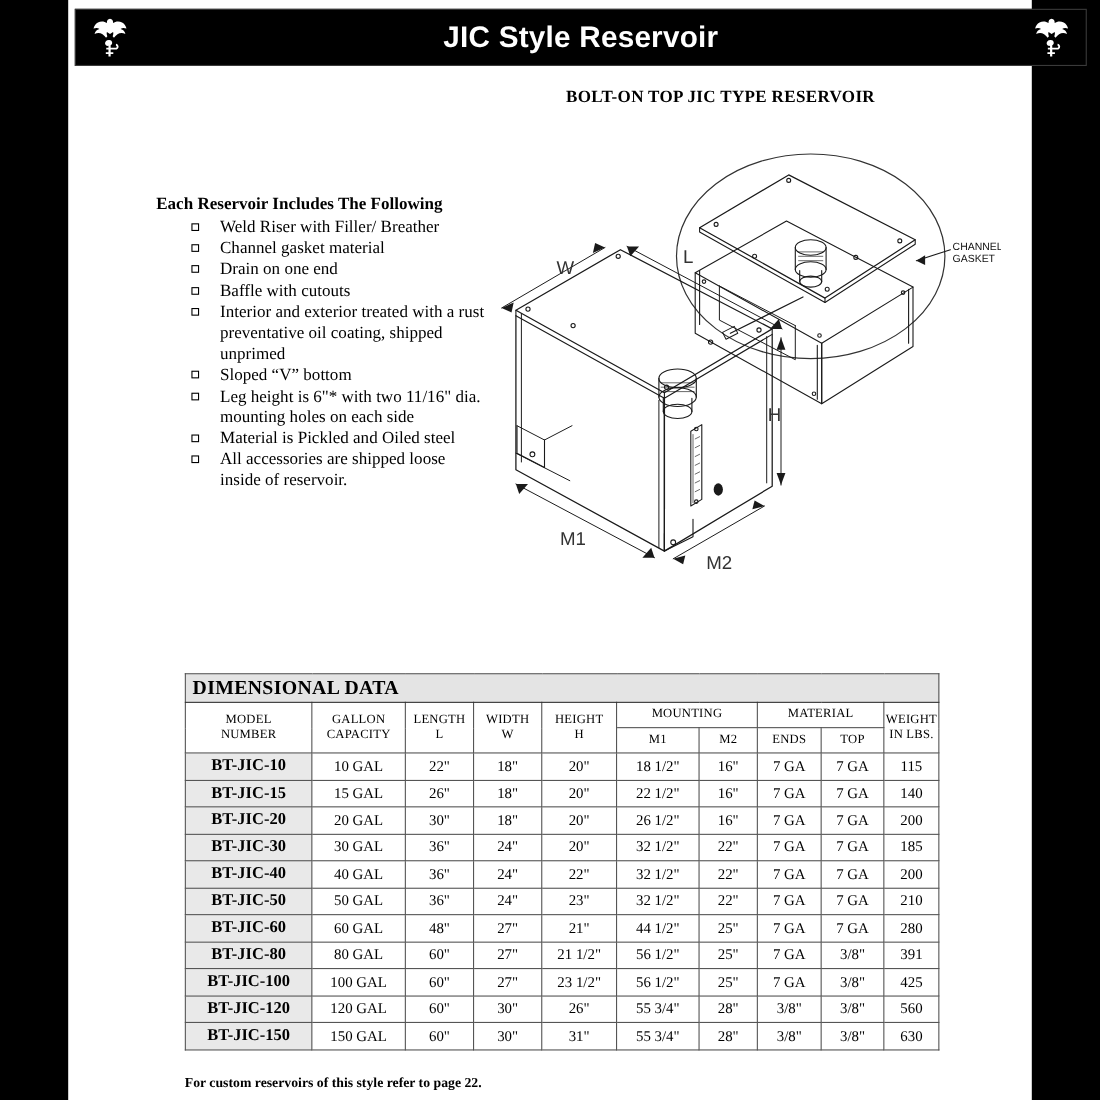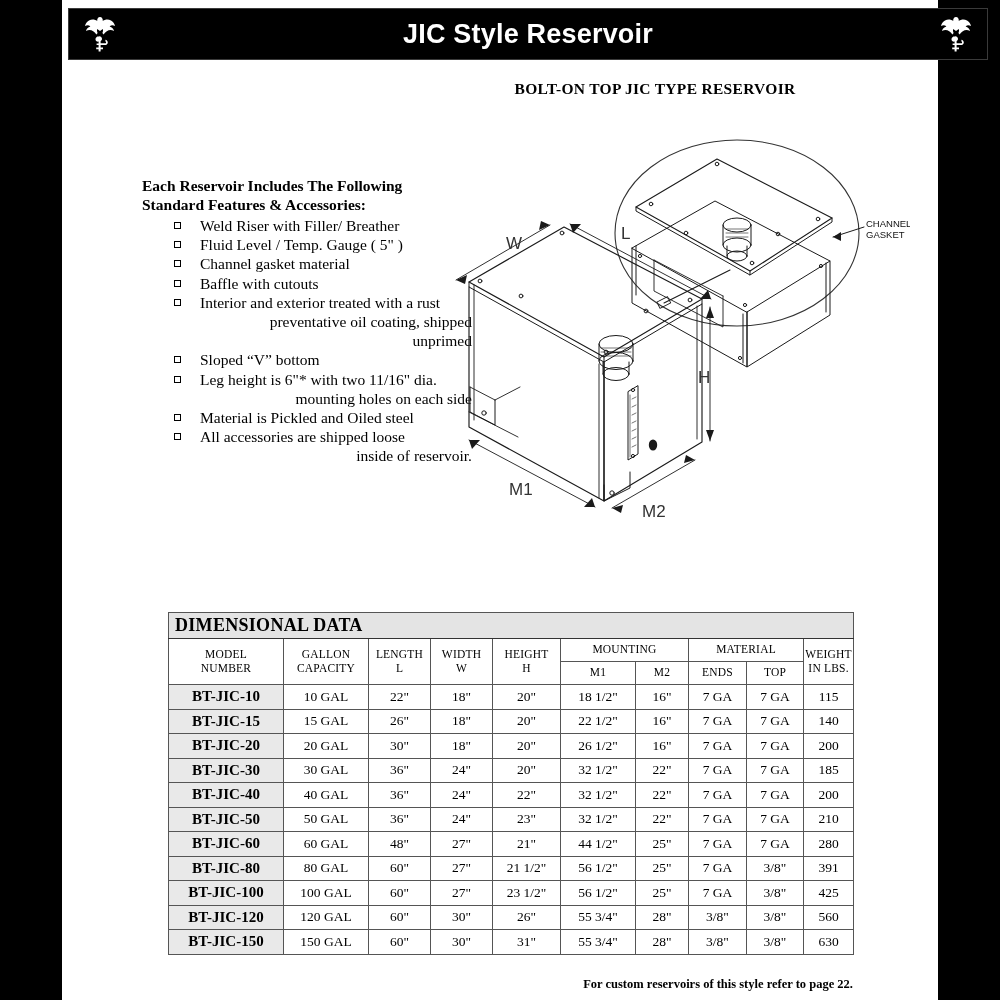--- a/index.html
+++ b/index.html
@@ -101,21 +101,21 @@
   }
   .features li .box-bullet {
     position: absolute;
     left: 2px;
     top: 6px;
     width: 7px;
     height: 7px;
     border: 1.4px solid #000;
     box-sizing: border-box;
   }
-  .features li.cont { padding-left: 28px; text-align: right; }
+  .features li.cont { padding-left: 28px; }
 
   
   .drawing {
     position: absolute;
     left: 440px;
     top: 115px;
     width: 470px;
     height: 440px;
   }
   .drawing svg { display: block; }
@@ -166,21 +166,21 @@
   td.cell {
     background: #ffffff;
     font-size: 13.5px;
     height: 23.5px;
   }
   .footnote {
     position: absolute;
     left: 168px;
     top: 977px;
     width: 685px;
-    text-align: right;
+    text-align: left;
     font-weight: bold;
     font-size: 12.5px;
     color: #000;
   }
 </style>
 </head>
 <body>
 
 <div class="page">
 
@@ -200,25 +200,24 @@
         <path d="M16 3 C14 3 13 5 13.2 7 C11 5.5 8 5 5 6.5 C3 7.6 1.5 9.6 1 12 C3.2 11 5 11.2 6.4 12.4 C4 13 2.4 14.6 2 17 C4.6 15.6 7 15.8 9.2 17.2 C10.6 18.1 11.6 19.2 12.4 20.4 L13.6 19 C13 17.6 12.8 16.2 13.2 15 L16 17 L18.8 15 C19.2 16.2 19 17.6 18.4 19 L19.6 20.4 C20.4 19.2 21.4 18.1 22.8 17.2 C25 15.8 27.4 15.6 30 17 C29.6 14.6 28 13 25.6 12.4 C27 11.2 28.8 11 31 12 C30.5 9.6 29 7.6 27 6.5 C24 5 21 5.5 18.8 7 C19 5 18 3 16 3 Z"></path>
         <path d="M13.4 22.5 C12 23.2 11.2 24.6 11.6 26 C12 27.3 13.4 28 14.6 27.6 L14.6 29.4 L12.6 29.4 L12.6 31 L14.6 31 L14.6 33.4 L12.2 33.4 L12.2 35.2 L14.6 35.2 L14.6 37.4 L16.6 37.4 L16.6 35.2 L19 35.2 L19 33.4 L16.6 33.4 L16.6 31 L21 31 C22.6 31 23.8 29.8 23.8 28.4 C23.8 27 22.8 25.9 21.4 25.7 L21.4 27.6 C21.9 27.7 22.1 28 22.1 28.4 C22.1 28.9 21.7 29.3 21.1 29.3 L16.6 29.3 L16.6 27.2 C17.6 26.6 18.2 25.5 17.9 24.3 C17.6 23 16.3 22.2 15 22.4 Z"></path>
       </g>
     </svg>
   </div>
 
   <div class="subtitle">BOLT-ON TOP JIC TYPE RESERVOIR</div>
 
   <div class="features">
     <div class="features-heading">Each Reservoir Includes The Following</div>
-    <div class="features-heading">Standard Features &amp; Accessories:</div>
     <ul>
       <li><span class="box-bullet"></span><span>Weld Riser with Filler/ Breather</span></li>
-      <li><span class="box-bullet"></span><span>Fluid Level / Temp. Gauge ( 5" )</span></li>
       <li><span class="box-bullet"></span><span>Channel gasket material</span></li>
+      <li><span class="box-bullet"></span><span>Drain on one end</span></li>
       <li><span class="box-bullet"></span><span>Baffle with cutouts</span></li>
       <li><span class="box-bullet"></span><span>Interior and exterior treated with a rust</span></li>
       <li class="cont"><span>preventative oil coating, shipped</span></li>
       <li class="cont"><span>unprimed</span></li>
       <li><span class="box-bullet"></span><span>Sloped “V” bottom</span></li>
       <li><span class="box-bullet"></span><span>Leg height is 6"* with two 11/16" dia.</span></li>
       <li class="cont"><span>mounting holes on each side</span></li>
       <li><span class="box-bullet"></span><span>Material is Pickled and Oiled steel</span></li>
       <li><span class="box-bullet"></span><span>All accessories are shipped loose</span></li>
       <li class="cont"><span> inside of reservoir.</span></li>

